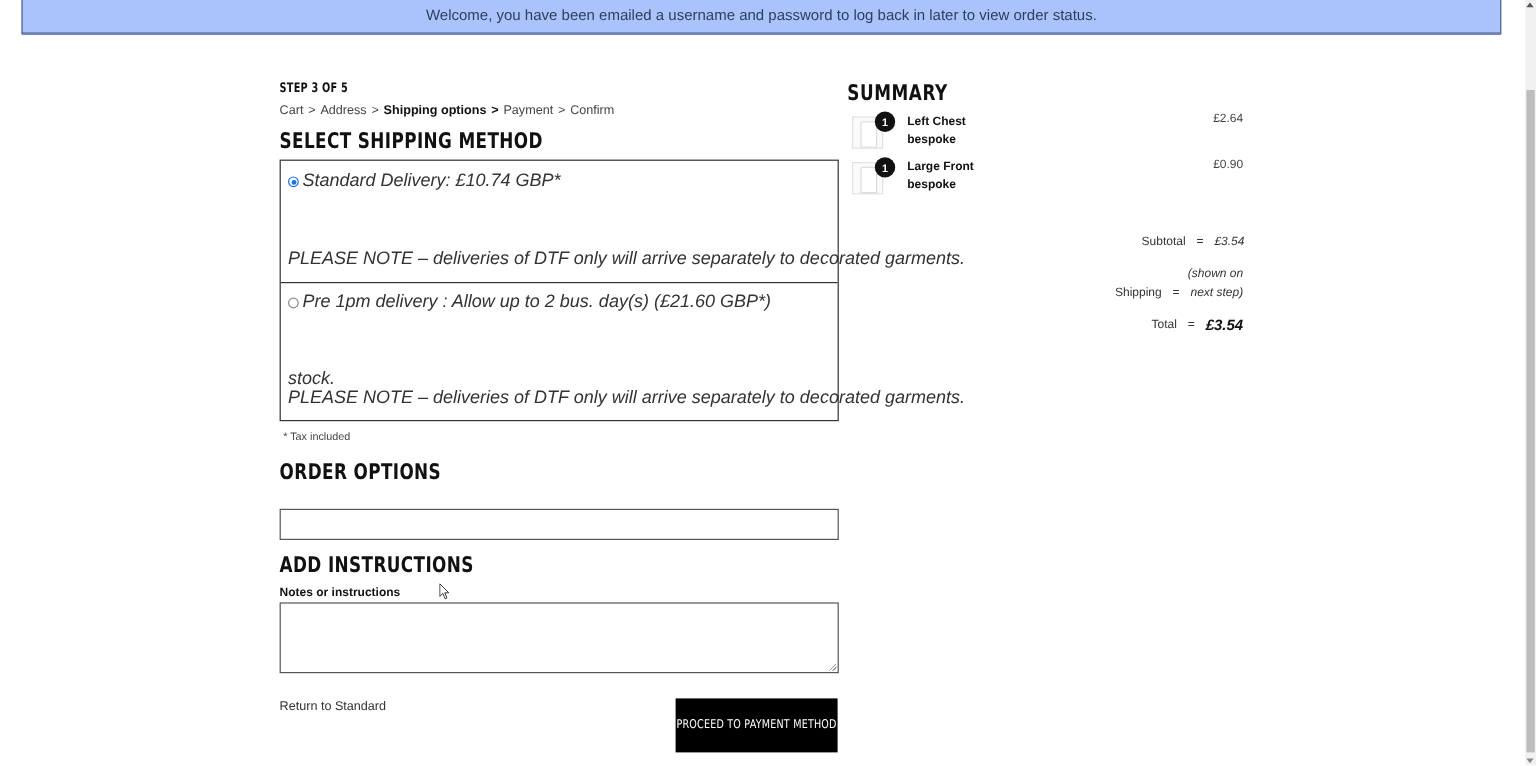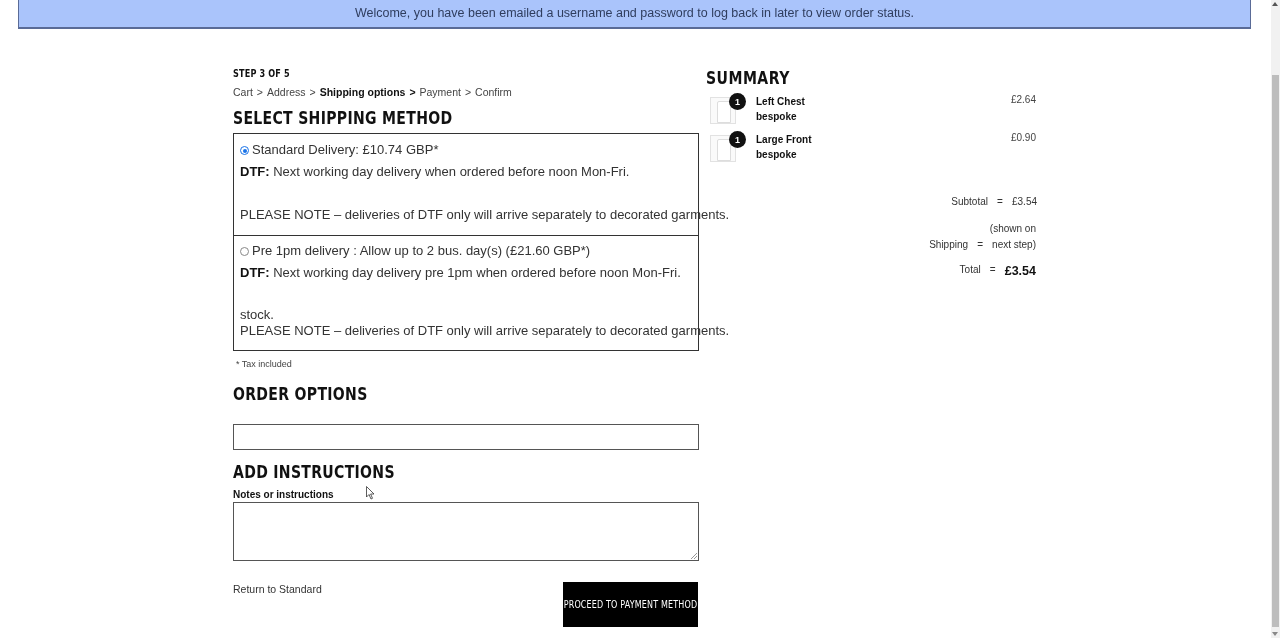--- a/index.html
+++ b/index.html
@@ -23,21 +23,21 @@
   .breadcrumb .current { font-weight: bold; color: #111; }
 
   .h1 { position: absolute; left: 0; font-size: 18px; font-weight: bold; color: #111;
         font-family: "DejaVu Sans", sans-serif; transform: scaleX(0.78); transform-origin: left; white-space: nowrap; letter-spacing: 0.4px; }
 
   .shipbox { position: absolute; top: 133px; left: 0; width: 466px; height: 218px; border: 1px solid #333; }
   .opt { position: absolute; left: 0; width: 100%; padding-left: 6px; }
   .opt + .opt { border-top: 1px solid #333; }
   .opt1 { top: 0; height: 101px; }
   .opt2 { top: 101px; height: 116px; border-top: 1px solid #333; }
-  .optline { position: absolute; left: 6px; font-size: 13px; color: #333; white-space: nowrap; }
+  .optline { position: absolute; left: 6px; font-size: 15px; color: #333; white-space: nowrap; font-style: italic; }
   .optline b { color: #111; }
   .radio { display: inline-block; width: 9px; height: 9px; border-radius: 50%; border: 1px solid #888; vertical-align: -1px; margin-right: 3px; background: #fff; position: relative; }
   .radio.checked { border-color: #1a73e8; }
   .radio.checked::after { content: ""; position: absolute; left: 1.5px; top: 1.5px; width: 4px; height: 4px; border-radius: 50%; background: #1a73e8; }
 
   .taxnote { position: absolute; top: 359px; left: 3px; font-size: 9px; color: #444; }
 
   .label { position: absolute; left: 0; font-size: 10px; font-weight: bold; color: #111; }
   .po-input { position: absolute; top: 424px; left: 0; width: 466px; height: 26px; border: 1px solid #555; background: #fff; }
   .notes { position: absolute; top: 502px; left: 0; width: 466px; height: 59px; border: 1px solid #555; background: #fff; resize: both; }
@@ -55,21 +55,21 @@
   .item { position: absolute; left: 0; width: 330px; height: 36px; }
   .thumb { position: absolute; left: 4px; top: 3px; width: 26px; height: 27px; border: 1px solid #e2e2e2; background: #fafafa; }
   .thumb::before { content: ""; position: absolute; left: 6px; top: 3px; width: 12px; height: 20px; background: #fff; border: 1px solid #ddd; border-radius: 2px 2px 0 0; }
   .qty { position: absolute; left: 23px; top: -1px; width: 17px; height: 17px; border-radius: 50%; background: #111; color: #fff;
          font-size: 9px; font-weight: bold; display: flex; align-items: center; justify-content: center; }
   .item-name { position: absolute; left: 50px; top: 0; font-size: 10px; font-weight: bold; color: #111; line-height: 15px; width: 120px; }
   .item-price { position: absolute; right: 0; top: 0; font-size: 10px; color: #444; }
   .trow { position: absolute; right: 0; white-space: nowrap; }
   .trow .k { display: inline-block; text-align: right; }
   .trow .eq { display: inline-block; width: 24px; text-align: center; }
-  .trow .v { display: inline-block; text-align: left; }
+  .trow .v { display: inline-block; text-align: left; font-style: italic; }
   .total-v { font-weight: bold; font-size: 12.5px; color: #111; }
 
   .scrollbar { position: absolute; right: 0; top: 0; width: 9px; height: 638px; background: #f1f1f1; }
   .scroll-up { position: absolute; top: 2px; left: 1px; width: 0; height: 0; border-left: 3px solid transparent; border-right: 3px solid transparent; border-bottom: 4px solid #555; }
   .scroll-thumb { position: absolute; top: 75px; left: 1px; width: 7px; height: 552px; background: #bdbdbd; }
   .scroll-down { position: absolute; bottom: 2px; left: 1px; width: 0; height: 0; border-left: 3px solid transparent; border-right: 3px solid transparent; border-top: 4px solid #888; }
 
   .cursor { position: absolute; left: 366px; top: 486px; width: 0; height: 0;
             border-left: 0 solid transparent; }
   .cursor svg { display: block; }
@@ -88,33 +88,27 @@
     <span>Cart</span><span class="sep">&gt;</span><span>Address</span><span class="sep">&gt;</span><span class="current">Shipping options</span><span class="sep current">&gt;</span><span>Payment</span><span class="sep">&gt;</span><span>Confirm</span>
   </div>
 
   <div class="h1" style="top:107px;">SELECT SHIPPING METHOD</div>
 
   <div class="shipbox">
     <div class="opt opt1">
       <div class="optline" style="top:8px;">
         <span class="radio checked"></span><span>Standard Delivery: £10.74 GBP*</span>
       </div>
-      <div class="optline" style="top:30px;">
-        <b>DTF:</b><span> Next working day delivery when ordered before noon Mon-Fri.</span>
-      </div>
       <div class="optline" style="top:73px;">
         <span>PLEASE NOTE – deliveries of DTF only will arrive separately to decorated garments.</span>
       </div>
     </div>
     <div class="opt opt2">
       <div class="optline" style="top:7px;">
         <span class="radio"></span><span>Pre 1pm delivery : Allow up to 2 bus. day(s) (£21.60 GBP*)</span>
-      </div>
-      <div class="optline" style="top:29px;">
-        <b>DTF:</b><span> Next working day delivery pre 1pm when ordered before noon Mon-Fri.</span>
       </div>
       <div class="optline" style="top:71px;">
         <span>stock.</span>
       </div>
       <div class="optline" style="top:87px;">
         <span>PLEASE NOTE – deliveries of DTF only will arrive separately to decorated garments.</span>
       </div>
     </div>
   </div>
 

